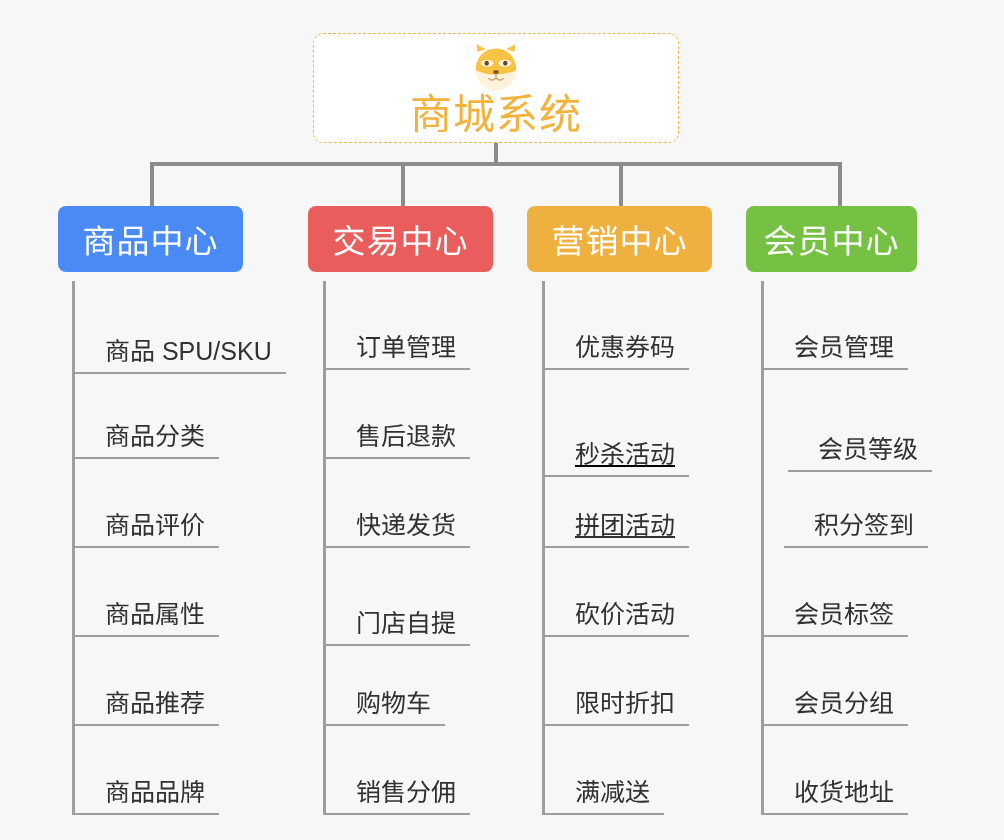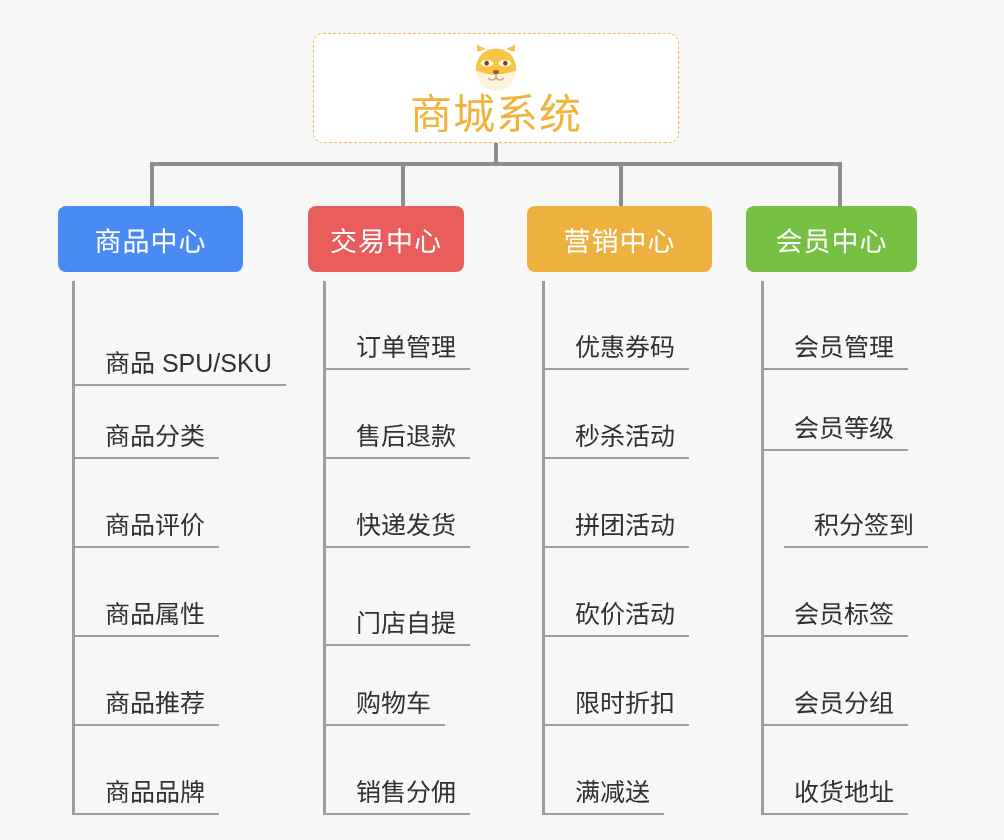--- a/index.html
+++ b/index.html
@@ -67,21 +67,21 @@
   
   .branch-box {
     position: absolute;
     top: 206px;
     height: 66px;
     border-radius: 8px;
     display: flex;
     align-items: center;
     justify-content: center;
     color: #ffffff;
-    font-size: 27px;
+    font-size: 33px;
     letter-spacing: 1px;
     white-space: nowrap;
     font-weight: 400;
   }
 
   
   .leaf-col {
     position: absolute;
     top: 281px;
   }
@@ -138,33 +138,33 @@
   <div class="conn conn-h" style="left: 150px; top: 162px; width: 692px; background: rgb(141, 141, 141);"></div>
 
   <div class="conn conn-v" style="left: 150px; top: 162px; height: 45px; background: rgb(141, 141, 141);"></div>
   <div class="conn conn-v" style="left: 401px; top: 162px; height: 45px; background: rgb(141, 141, 141);"></div>
   <div class="conn conn-v" style="left: 619px; top: 162px; height: 45px; background: rgb(141, 141, 141);"></div>
   <div class="conn conn-v" style="left: 838px; top: 162px; height: 45px; background: rgb(141, 141, 141);"></div>
 
   <div class="branch-box" style="left: 58px; width: 185px; background: rgb(74, 138, 244);">
     <span>商品中心</span>
   </div>
-  <div class="branch-box" style="left: 308px; width: 156px; background: rgb(233, 93, 93);">
+  <div class="branch-box" style="left: 308px; width: 185px; background: rgb(233, 93, 93);">
     <span>交易中心</span>
   </div>
   <div class="branch-box" style="left: 527px; width: 185px; background: rgb(238, 177, 63);">
     <span>营销中心</span>
   </div>
   <div class="branch-box" style="left: 746px; width: 171px; background: rgb(118, 193, 68);">
     <span>会员中心</span>
   </div>
 
   <div class="leaf-col" style="left:72px;">
     <div class="spine" style="height: 534px; background: rgb(158, 158, 158);"></div>
-    <div class="leaf-item" style="top:16px;">
+    <div class="leaf-item" style="top:4px;">
         <span class="leaf-label" style="border-bottom-color: rgb(158, 158, 158);">商品 SPU/SKU</span>
       </div>
     <div class="leaf-item" style="top:89px;">
         <span class="leaf-label" style="border-bottom-color: rgb(158, 158, 158);">商品分类</span>
       </div>
     <div class="leaf-item" style="top:178px;">
         <span class="leaf-label" style="border-bottom-color: rgb(158, 158, 158);">商品评价</span>
       </div>
     <div class="leaf-item" style="top:267px;">
         <span class="leaf-label" style="border-bottom-color: rgb(158, 158, 158);">商品属性</span>
@@ -197,43 +197,43 @@
     <div class="leaf-item" style="top:445px;">
         <span class="leaf-label" style="border-bottom-color: rgb(158, 158, 158);">销售分佣</span>
       </div>
   </div>
 
   <div class="leaf-col" style="left:542px;">
     <div class="spine" style="height: 534px; background: rgb(158, 158, 158);"></div>
     <div class="leaf-item" style="top:0px;">
         <span class="leaf-label" style="border-bottom-color: rgb(158, 158, 158);">优惠券码</span>
       </div>
-    <div class="leaf-item" style="top:89px;">
+    <div class="leaf-item" style="top:107px;text-decoration:underline;">
         <span class="leaf-label" style="border-bottom-color: rgb(158, 158, 158);">秒杀活动</span>
       </div>
     <div class="leaf-item" style="top:178px;">
-        <span class="leaf-label" style="border-bottom-color: rgb(158, 158, 158);">拼团活动</span>
+        <span class="leaf-label" style="border-bottom-color: rgb(158, 158, 158); text-decoration: underline;">拼团活动</span>
       </div>
     <div class="leaf-item" style="top:267px;">
         <span class="leaf-label" style="border-bottom-color: rgb(158, 158, 158);">砍价活动</span>
       </div>
     <div class="leaf-item" style="top:356px;">
         <span class="leaf-label" style="border-bottom-color: rgb(158, 158, 158);">限时折扣</span>
       </div>
     <div class="leaf-item" style="top:445px;">
         <span class="leaf-label" style="border-bottom-color: rgb(158, 158, 158);">满减送</span>
       </div>
   </div>
 
   <div class="leaf-col" style="left:761px;">
     <div class="spine" style="height: 534px; background: rgb(158, 158, 158);"></div>
     <div class="leaf-item" style="top:0px;">
         <span class="leaf-label" style="border-bottom-color: rgb(158, 158, 158);">会员管理</span>
       </div>
-    <div class="leaf-item" style="top:81px;">
+    <div class="leaf-item" style="top:102px;padding-left:24px;">
         <span class="leaf-label" style="border-bottom-color: rgb(158, 158, 158);">会员等级</span>
       </div>
     <div class="leaf-item" style="top:178px;margin-left:20px;">
         <span class="leaf-label" style="border-bottom-color: rgb(158, 158, 158);">积分签到</span>
       </div>
     <div class="leaf-item" style="top:267px;">
         <span class="leaf-label" style="border-bottom-color: rgb(158, 158, 158);">会员标签</span>
       </div>
     <div class="leaf-item" style="top:356px;">
         <span class="leaf-label" style="border-bottom-color: rgb(158, 158, 158);">会员分组</span>

